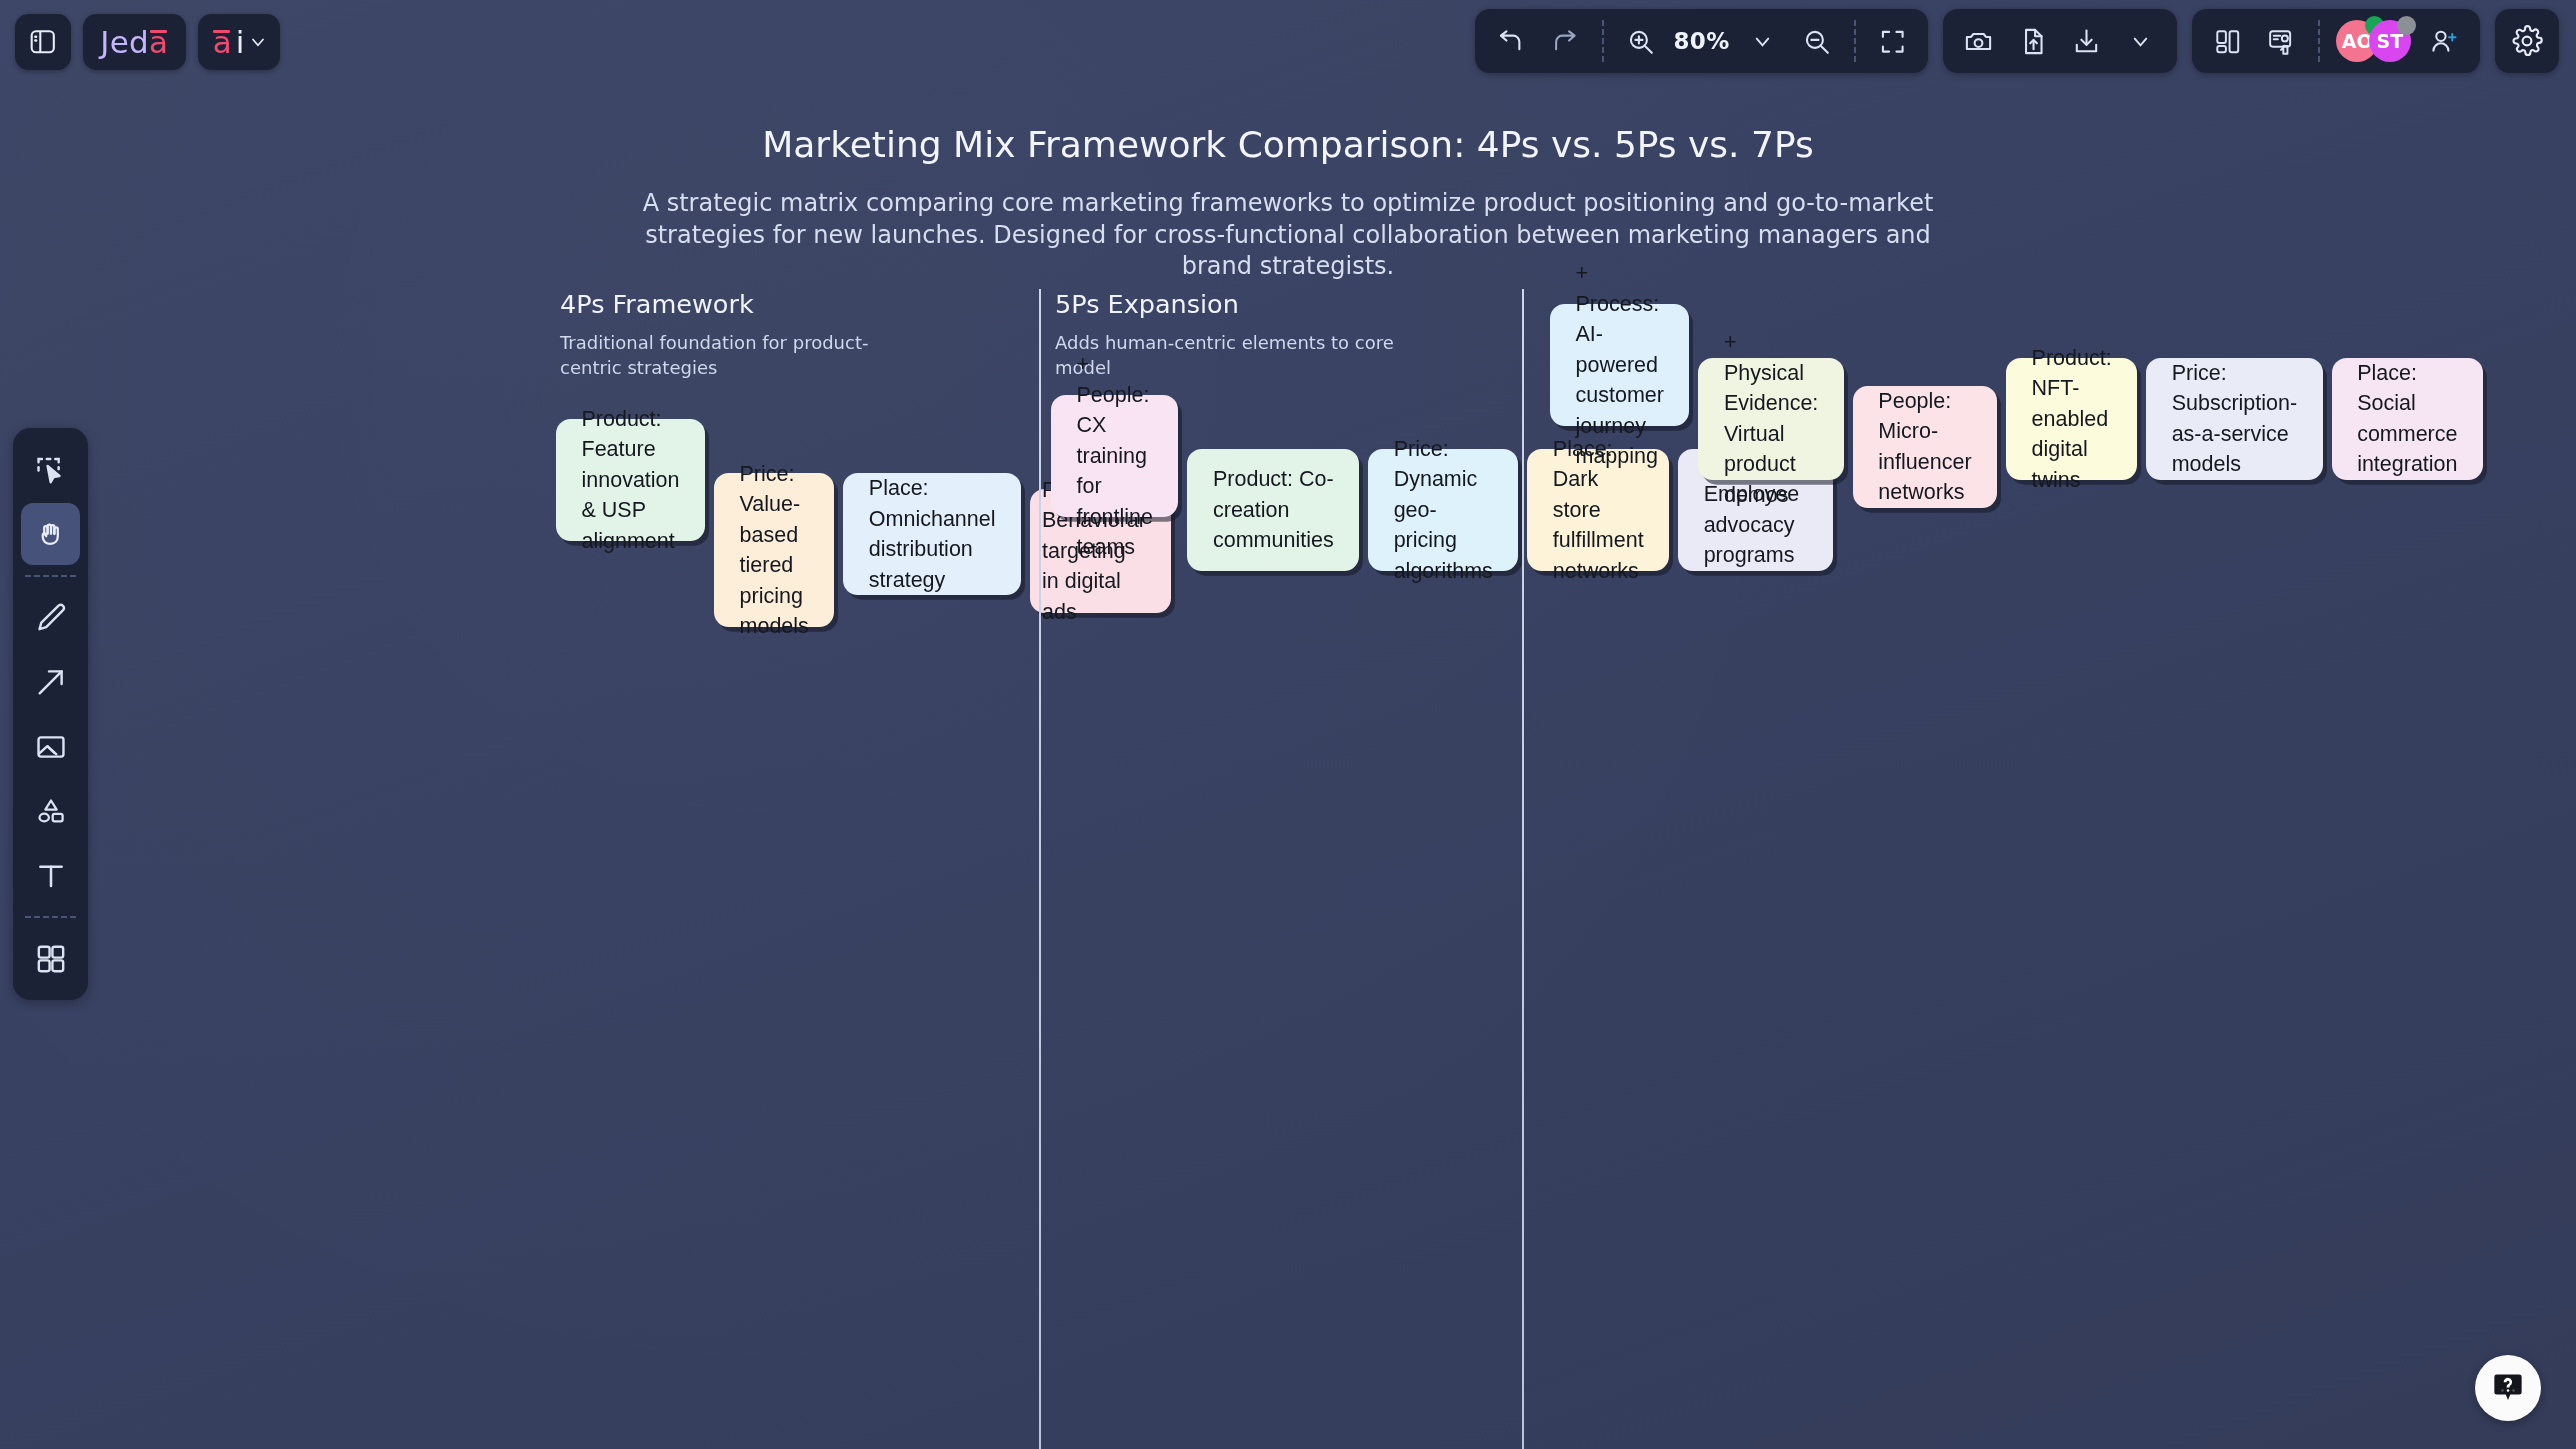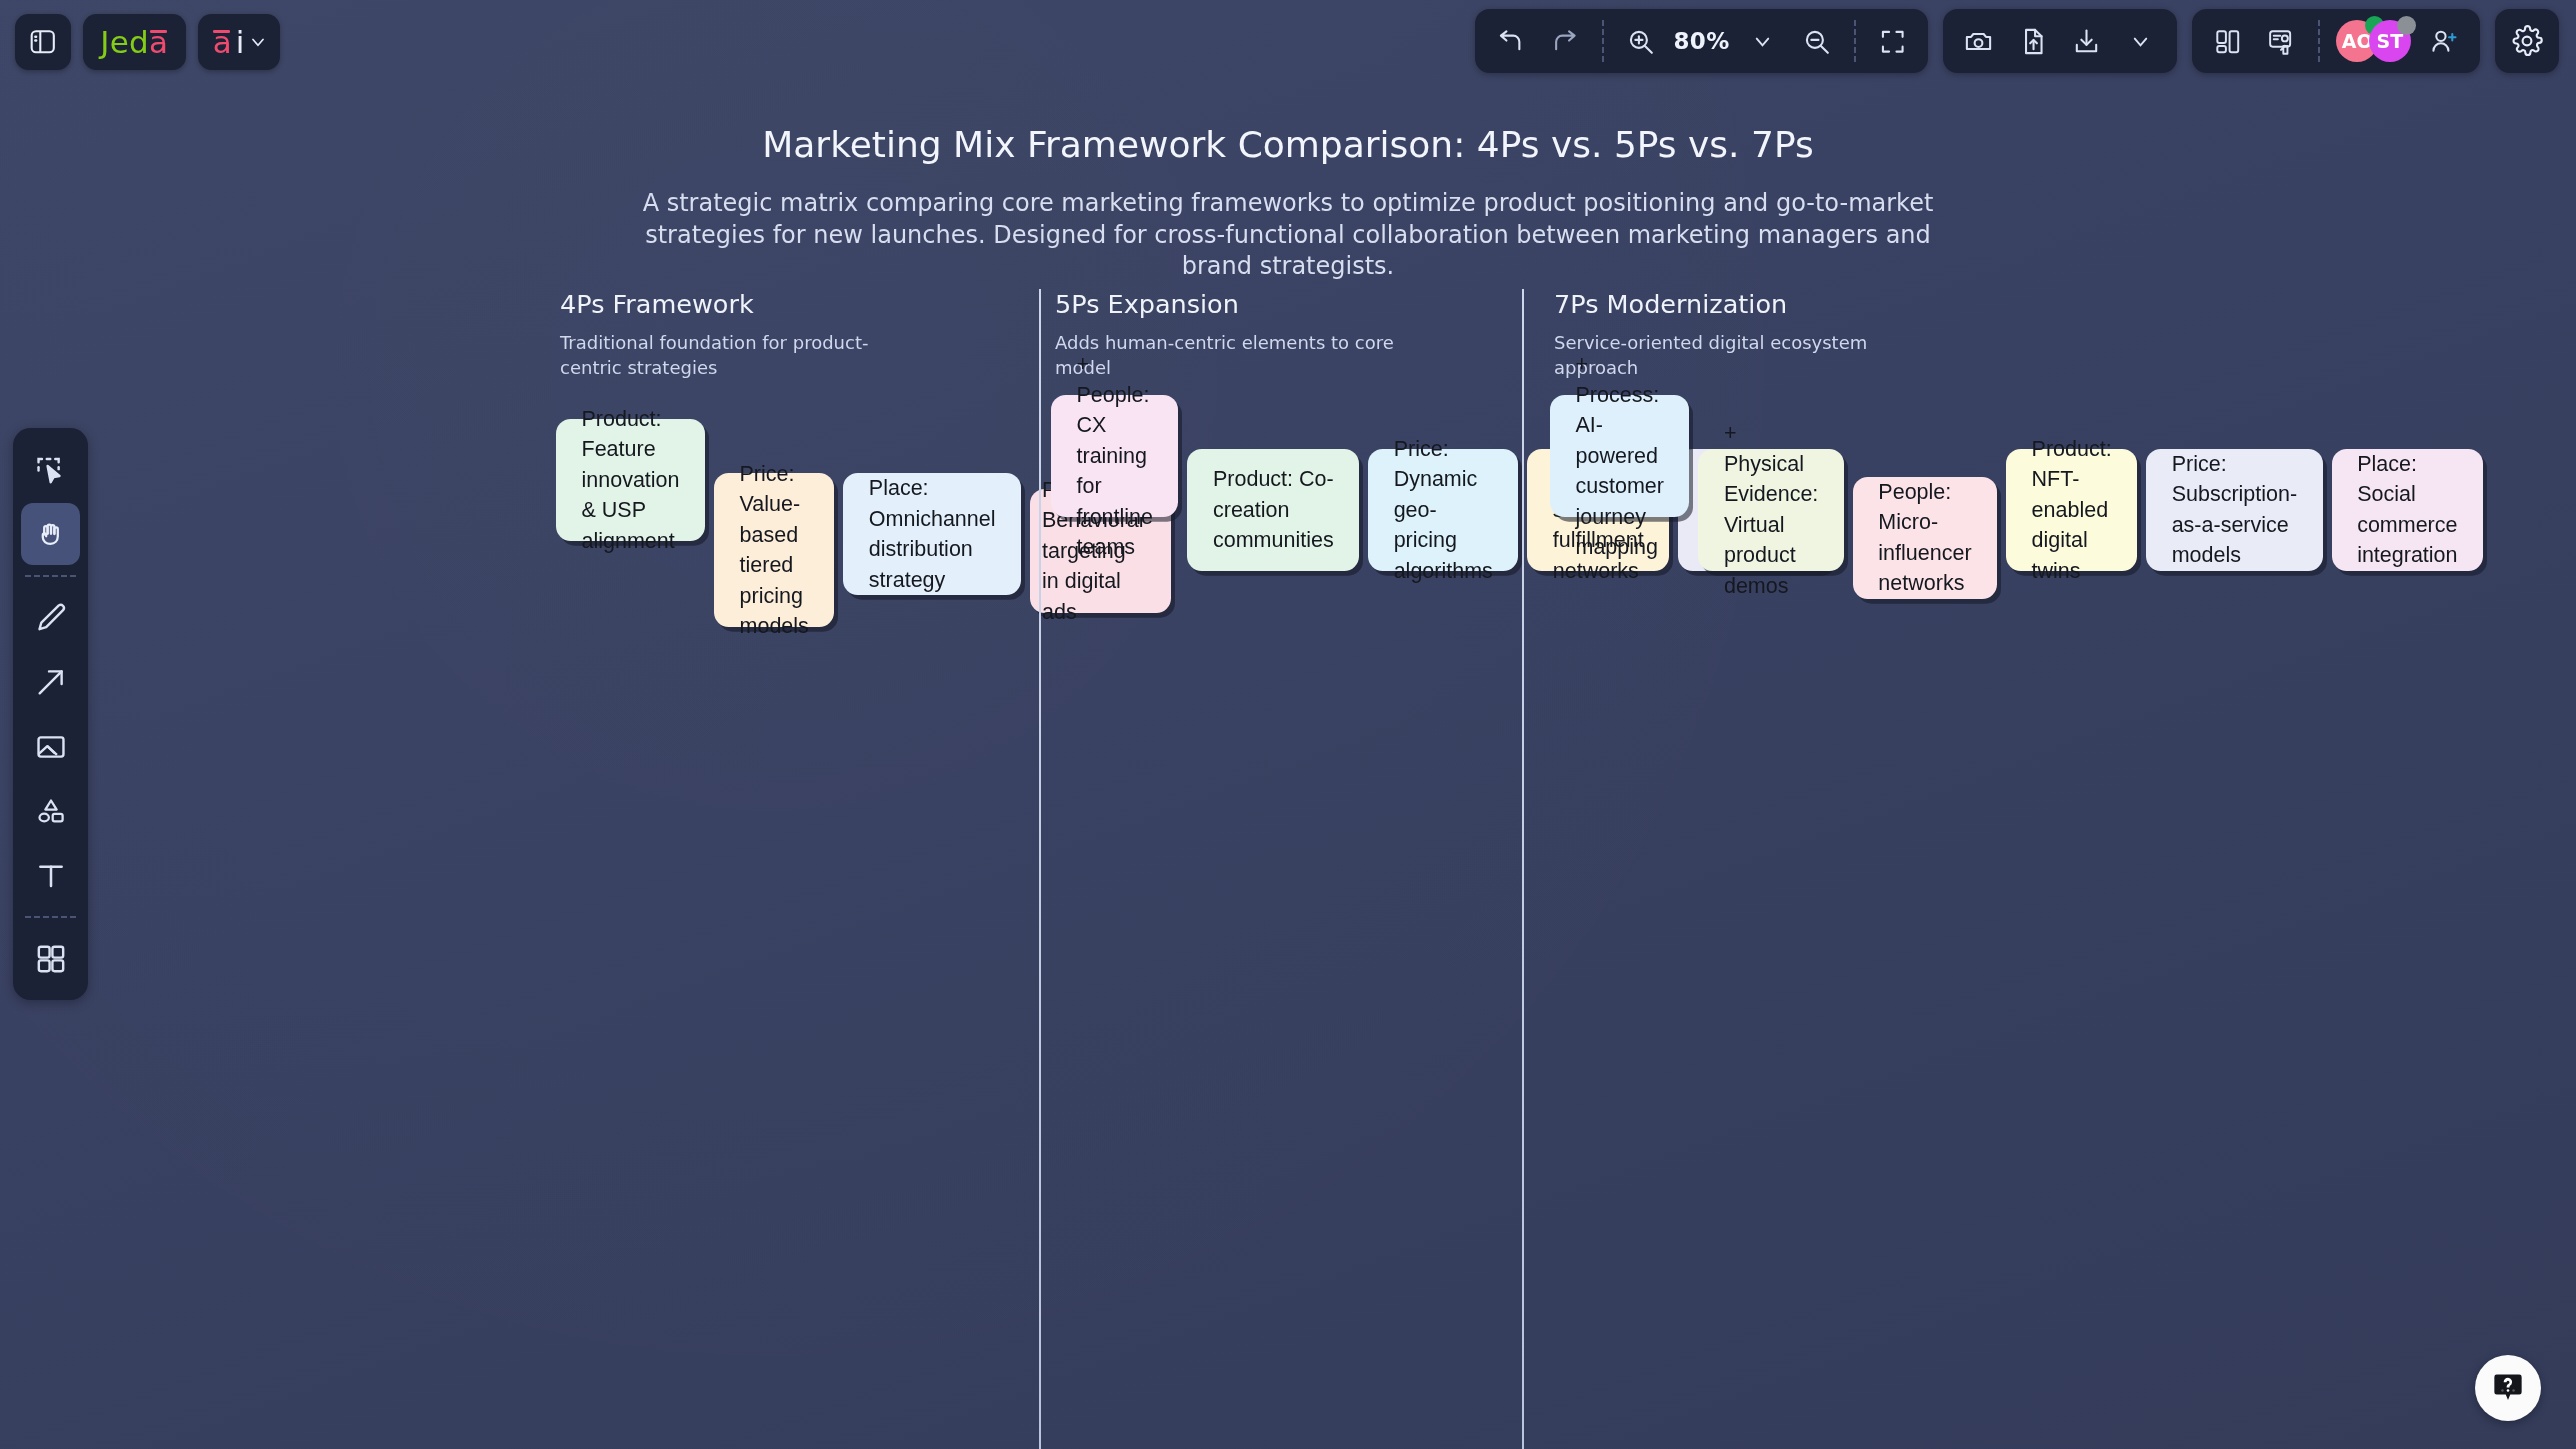--- a/index.html
+++ b/index.html
@@ -29,21 +29,21 @@
   .tb-chip {
     background: #1b2236;
     border-radius: 13.4px;
     height: 56px;
     display: flex; align-items: center; justify-content: center;
     box-shadow: 0 1.3px 5.4px rgba(0,0,0,.28);
   }
   .tb-chip.sq { width: 56px; }
   .brand-chip { padding: 0 17.5px; }
   .brand-text {
-    font-size: 31px; color: #84cc16; letter-spacing: 0.3px;
+    font-size: 31px; color: #c4b5fd; letter-spacing: 0.3px;
     font-family: "DejaVu Sans", sans-serif;
   }
   .brand-accent { color: #ef4b6e; position: relative; }
   .brand-accent::after {
     content:""; position:absolute; left:0.7px; right:1.3px; top:6px; height:2.7px;
     background:#ef4b6e; border-radius:1.3px;
   }
   .ai-chip { padding: 0 12px 0 14.8px; display:flex; align-items:center; gap:4px;}
   .ai-a { font-size: 31px; color:#ef4b6e; position: relative;
           font-family:"DejaVu Sans", sans-serif;}
@@ -476,24 +476,20 @@
             <span>Place: Dark store fulfillment networks</span>
           </div>
           <div class="card" style="background:#eae9f6; margin-top:54px; height:122px; width:387px;">
             <span>Promotion: Employee advocacy programs</span>
           </div>
         </div>
       </div>
 
       <div class="col c3">
         <div class="col-divider"></div>
-        <div class="col-head">
-          <div class="col-title">7Ps Modernization</div>
-          <div class="col-desc">Service-oriented digital ecosystem approach</div>
-        </div>
         <div class="cards" style="margin-top:14.8px;">
           <div class="card" style="background:#ddf0fc; margin-top:0px; height:122px; width:387px;">
             <span>+ Process: AI-powered customer journey mapping</span>
           </div>
           <div class="card" style="background:#eff5e1; margin-top:54px; height:122px; width:387px;">
             <span>+ Physical Evidence: Virtual product demos</span>
           </div>
           <div class="card" style="background:#fbe3e8; margin-top:82px; height:122px; width:387px;">
             <span>People: Micro-influencer networks</span>
           </div>

